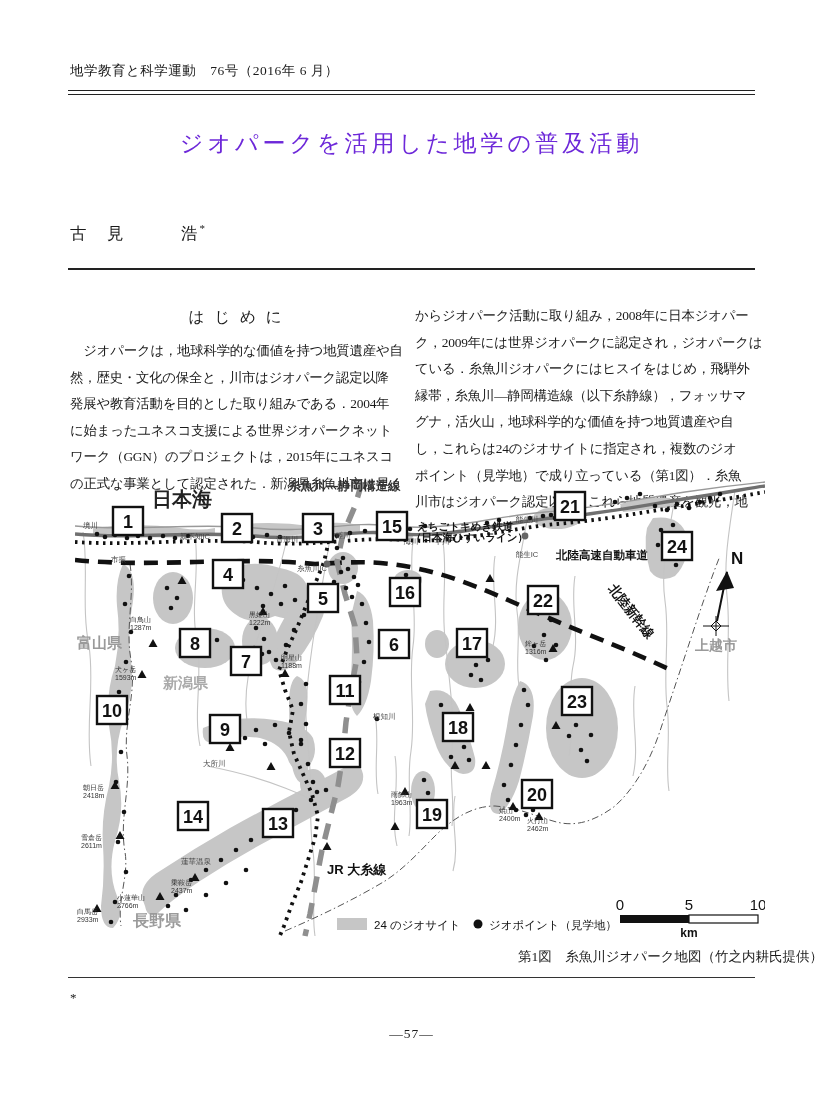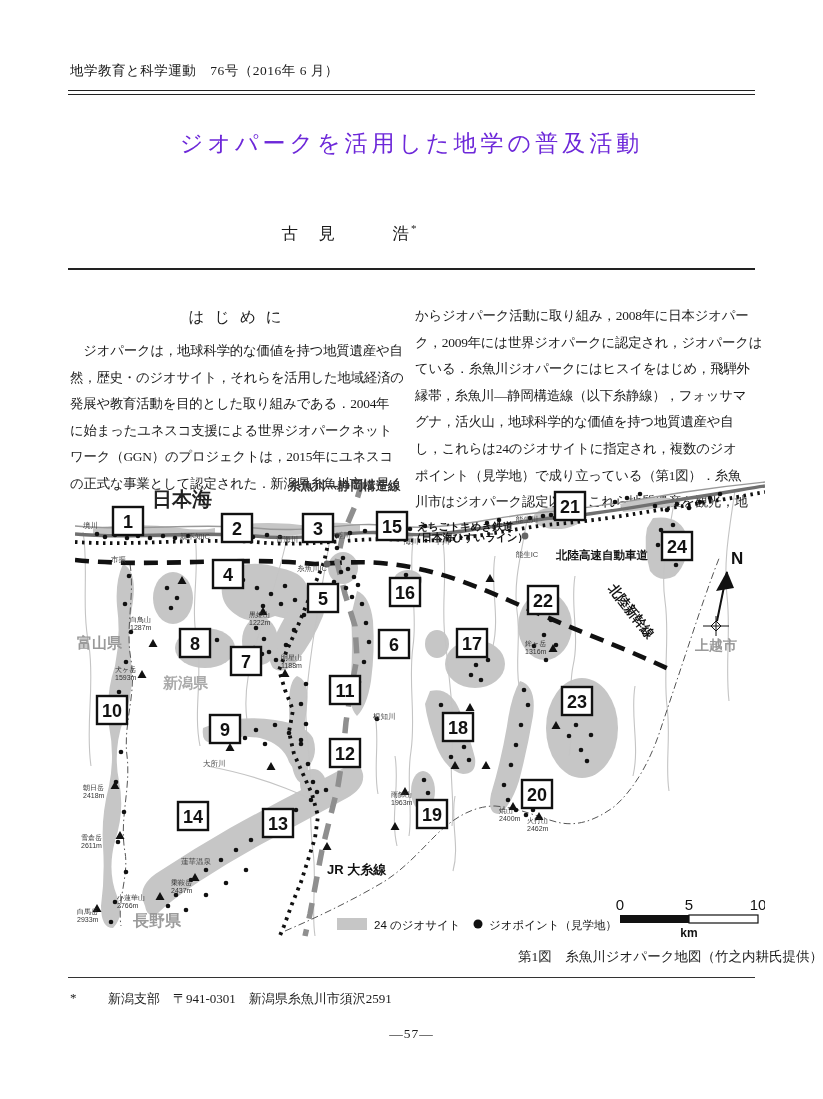--- a/index.html
+++ b/index.html
@@ -4,21 +4,21 @@
 <style>
   html,body{margin:0;padding:0;background:#efefef;}
   .page{position:relative;width:823px;height:1099px;background:#fff;margin:0 auto;
         font-family:"Liberation Serif", serif;color:#1a1a1a;overflow:hidden;
         box-shadow:0 0 6px rgba(0,0,0,.25);padding-left:20px;}
   .hdr{position:absolute;left:70px;top:62px;font-size:13.5px;letter-spacing:.5px;}
   .dblrule{position:absolute;left:68px;top:90px;width:687px;height:3px;
            border-top:1.6px solid #222;border-bottom:1px solid #222;}
   .title{position:absolute;left:0;top:128px;width:823px;text-align:center;
          font-size:23px;letter-spacing:4px;color:#6d28d9;}
-  .author{position:absolute;left:54px;top:222px;width:592px;text-align:center;
+  .author{position:absolute;left:70px;top:222px;width:592px;text-align:left;
           font-size:16.5px;letter-spacing:2px;}
   .author sup{font-size:11px;}
   .rule1{position:absolute;left:68px;top:268px;width:687px;height:1.8px;background:#222;}
   .cols{position:absolute;left:70px;top:303px;width:687px;display:flex;gap:12px;}
   .col{width:333px;}
   .sechead{text-align:center;font-size:15.5px;letter-spacing:3px;margin:4px 0 10px 0;}
   .bodyline{font-size:13.4px;line-height:26.6px;white-space:nowrap;letter-spacing:-.2px;}
   .map{position:absolute;left:75px;top:476px;width:690px;height:466px;}
   .caption{position:absolute;left:0;top:948px;width:823px;text-align:right;font-size:13.5px;}
   .rule2{position:absolute;left:68px;top:977px;width:687px;height:1.2px;background:#333;}
@@ -41,21 +41,21 @@
     <span>古　見　　　浩</span><sup>*</sup>
   </div>
 
   <div class="rule1"></div>
 
   <div class="cols">
     <div class="col">
       <div class="sechead">は じ め に</div>
       <div id="leftlines">
           <div class="bodyline">　ジオパークは，地球科学的な価値を持つ地質遺産や自</div>
-          <div class="bodyline">然，歴史・のジオサイト，それらを活用した地域経済の</div>
+          <div class="bodyline">然，歴史・文化の保全と，川市はジオパーク認定以降</div>
           <div class="bodyline">発展や教育活動を目的とした取り組みである．2004年</div>
           <div class="bodyline">に始まったユネスコ支援による世界ジオパークネット</div>
           <div class="bodyline">ワーク（GGN）のプロジェクトは，2015年にユネスコ</div>
           <div class="bodyline">の正式な事業として認定された．新潟県糸魚川市は早く</div>
         </div>
     </div>
     <div class="col">
       <div id="rightlines">
           <div class="bodyline">からジオパーク活動に取り組み，2008年に日本ジオパー</div>
           <div class="bodyline">ク，2009年には世界ジオパークに認定され，ジオパークは</div>
@@ -451,17 +451,16 @@
           <rect x="447" y="304" width="30" height="28" fill="#fff" stroke="#111" stroke-width="2.4"></rect>
           <text x="462" y="319" text-anchor="middle" dominant-baseline="central" font-size="18" font-weight="bold" fill="#111">20</text>
         </g>
     </svg>
   </div>
 
   <div class="caption">第1図　糸魚川ジオパーク地図（竹之内耕氏提供）</div>
   <div class="rule2"></div>
   <div class="foot">
     <span class="mk">*</span>
-    <span>新潟支部　〒941-0301　新潟県糸魚川市須沢2591</span>
   </div>
   <div class="pagenum">—57—</div>
 
 </div>
 
 </body></html>

